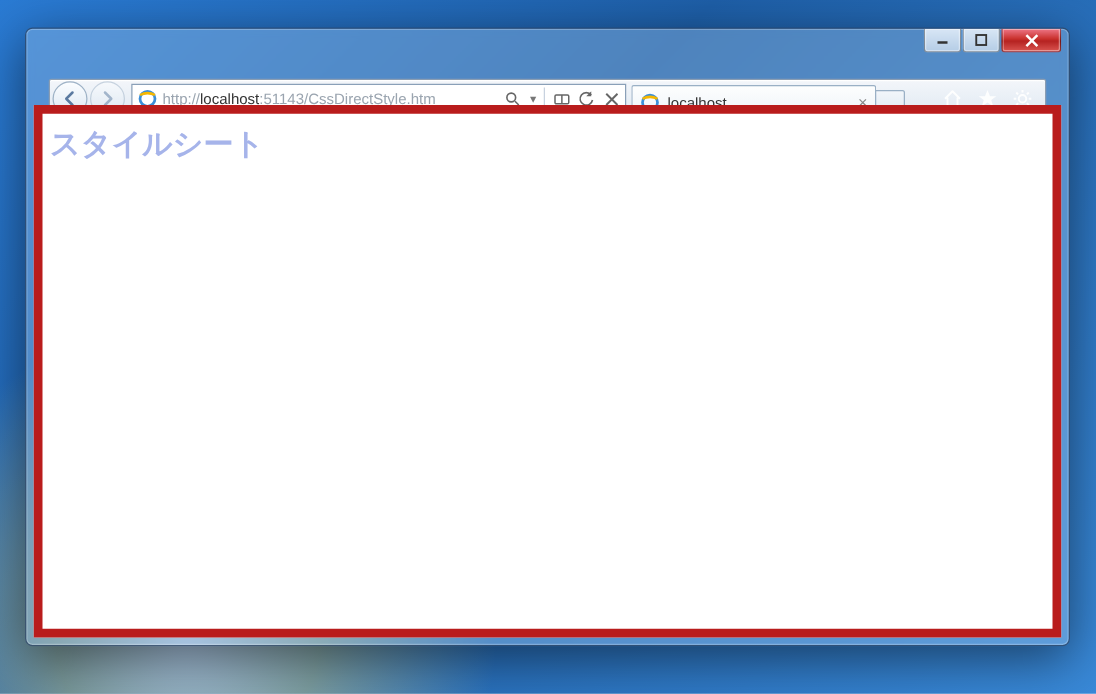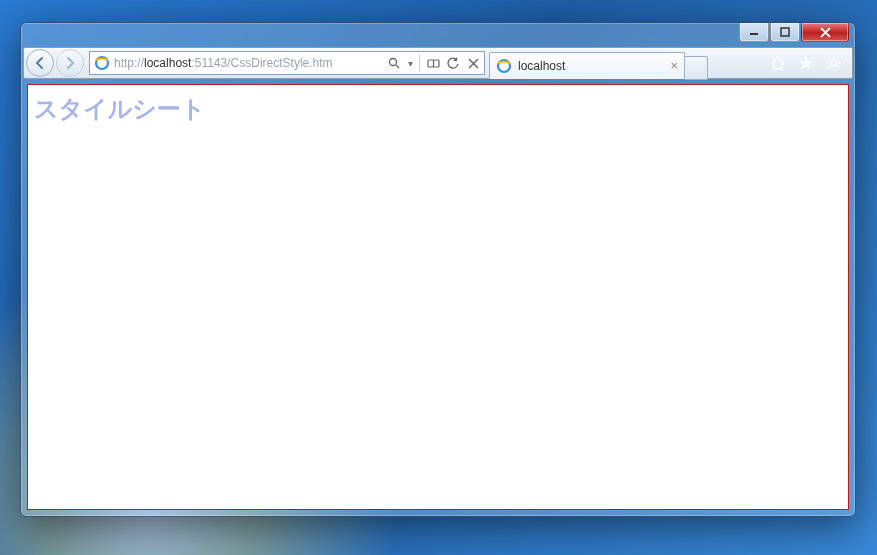--- a/index.html
+++ b/index.html
@@ -24,21 +24,21 @@
     .window {
       position: absolute;
       top: 22px;
       left: 20px;
       width: 836px;
       height: 495px;
       background: rgba(170, 200, 230, 0.35);
       border: 1px solid rgba(30, 50, 80, 0.7);
       border-radius: 6px;
       box-shadow: 0 10px 40px rgba(0,0,0,0.5), inset 0 0 0 1px rgba(255,255,255,0.25);
-      padding: 2px;
+      padding: 18px;
       backdrop-filter: blur(4px);
     }
     .titlebar {
       position: absolute;
       top: 0;
       right: 6px;
       height: 22px;
       display: flex;
       gap: 0;
     }
@@ -168,21 +168,21 @@
       color: #fff;
     }
     .tool-icons .ico { width:16px; height:16px; cursor:pointer; opacity:0.95; }
     .content {
       position: absolute;
       top: 61px;
       left: 6px;
       right: 6px;
       bottom: 6px;
       background: #fff;
-      border: 1px solid #b91c1c;
+      border: 7px solid #b91c1c;
       overflow: auto;
     }
     .page-heading {
       font-size: 24px;
       font-weight: bold;
       color: #a6b4ea;
       padding: 8px 6px;
       font-family: "MS PGothic", "Meiryo", sans-serif;
     }
   </style>

